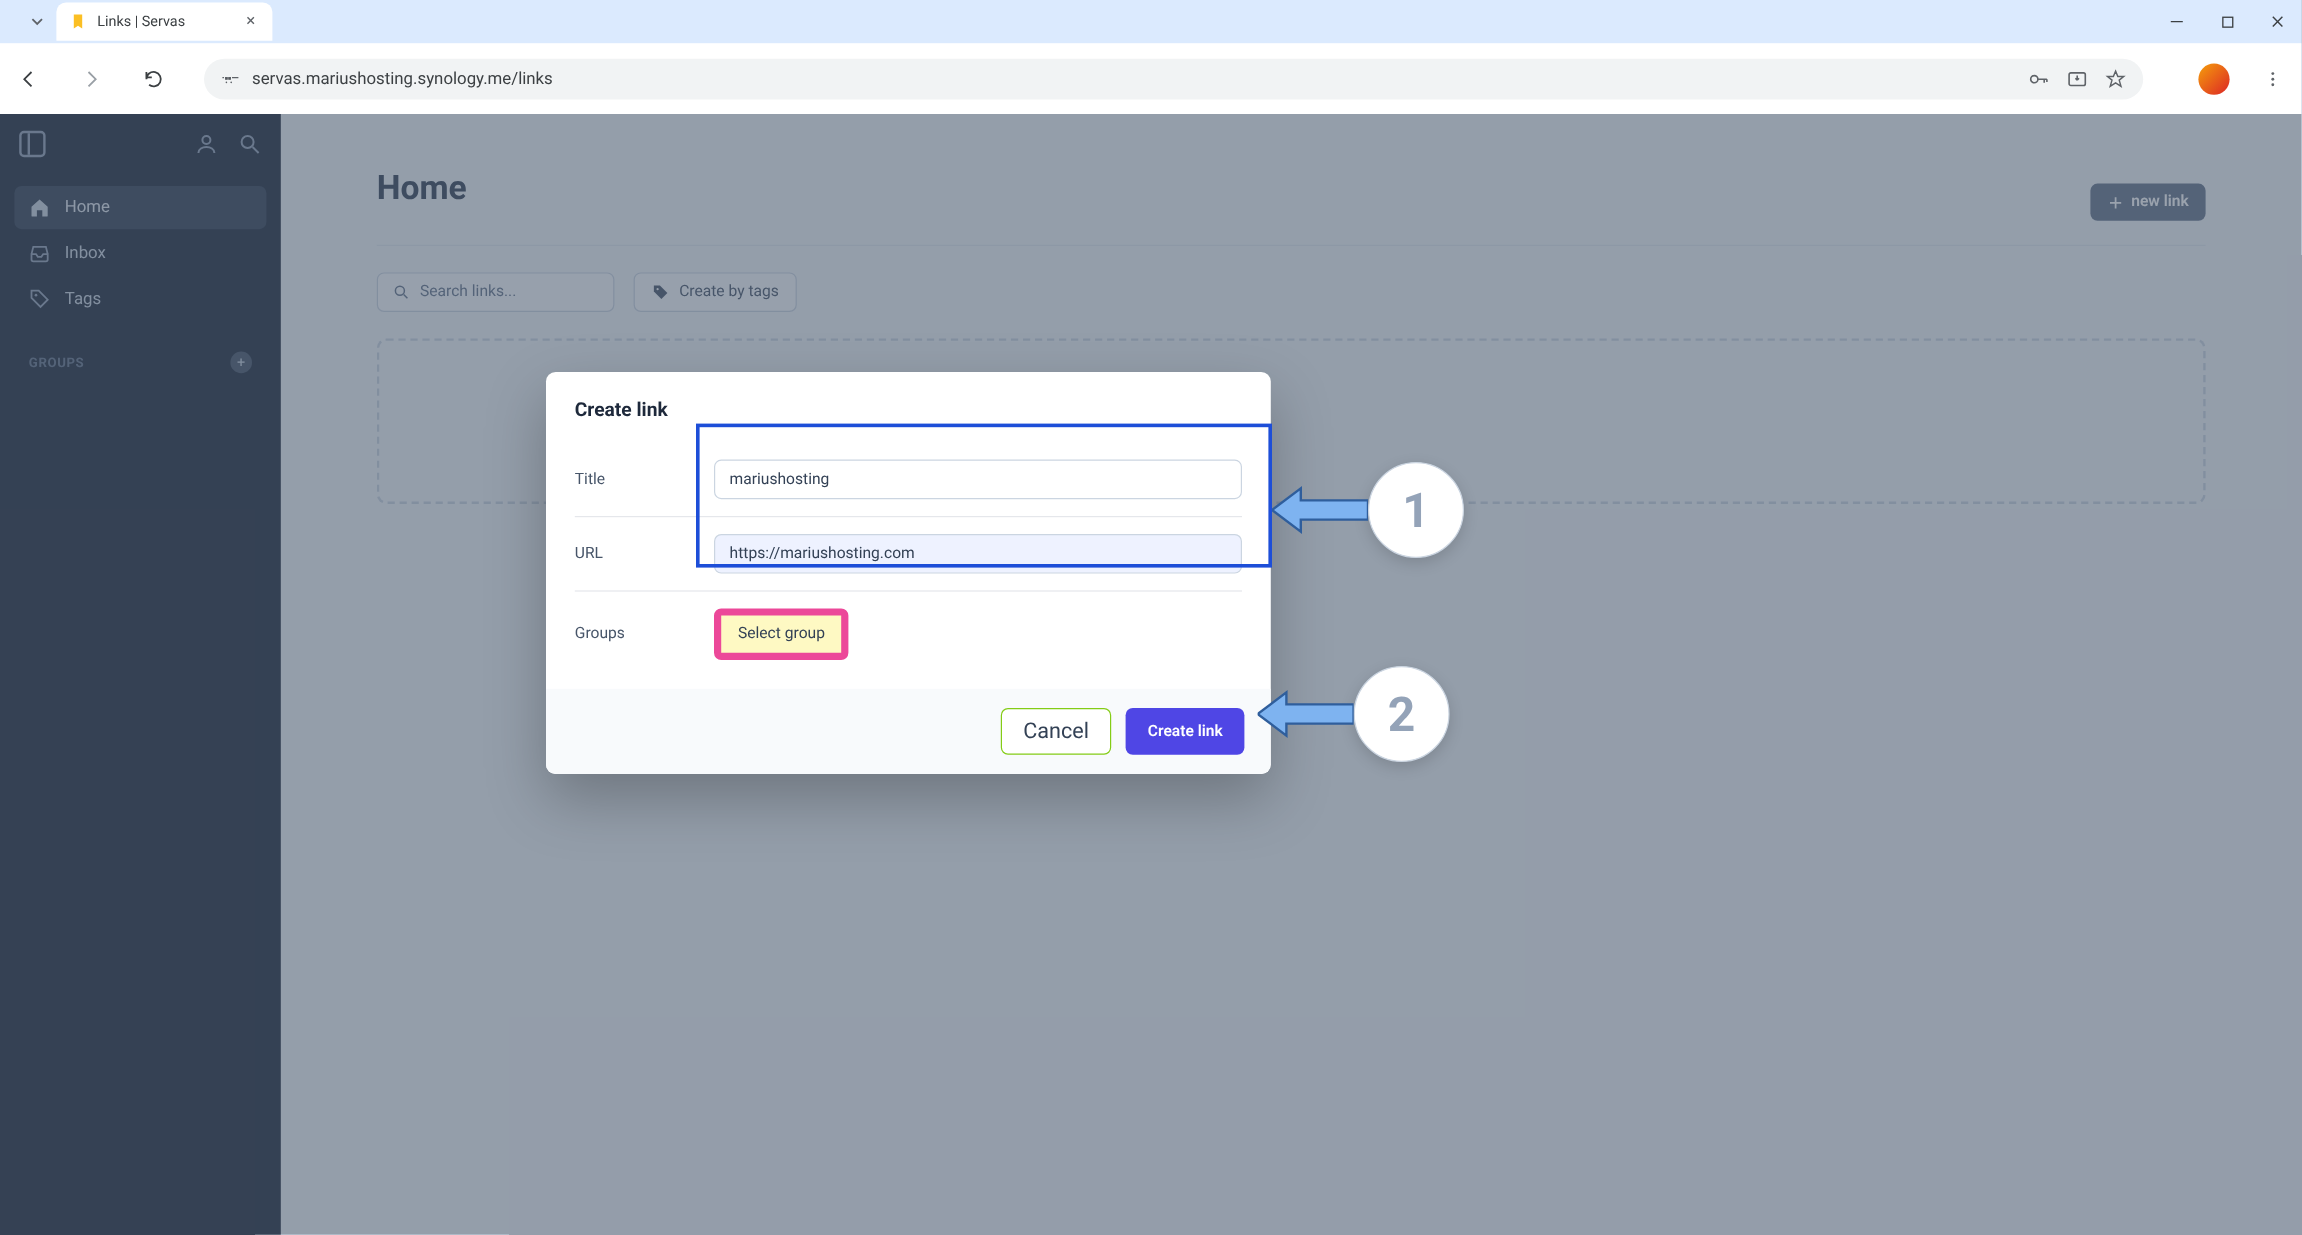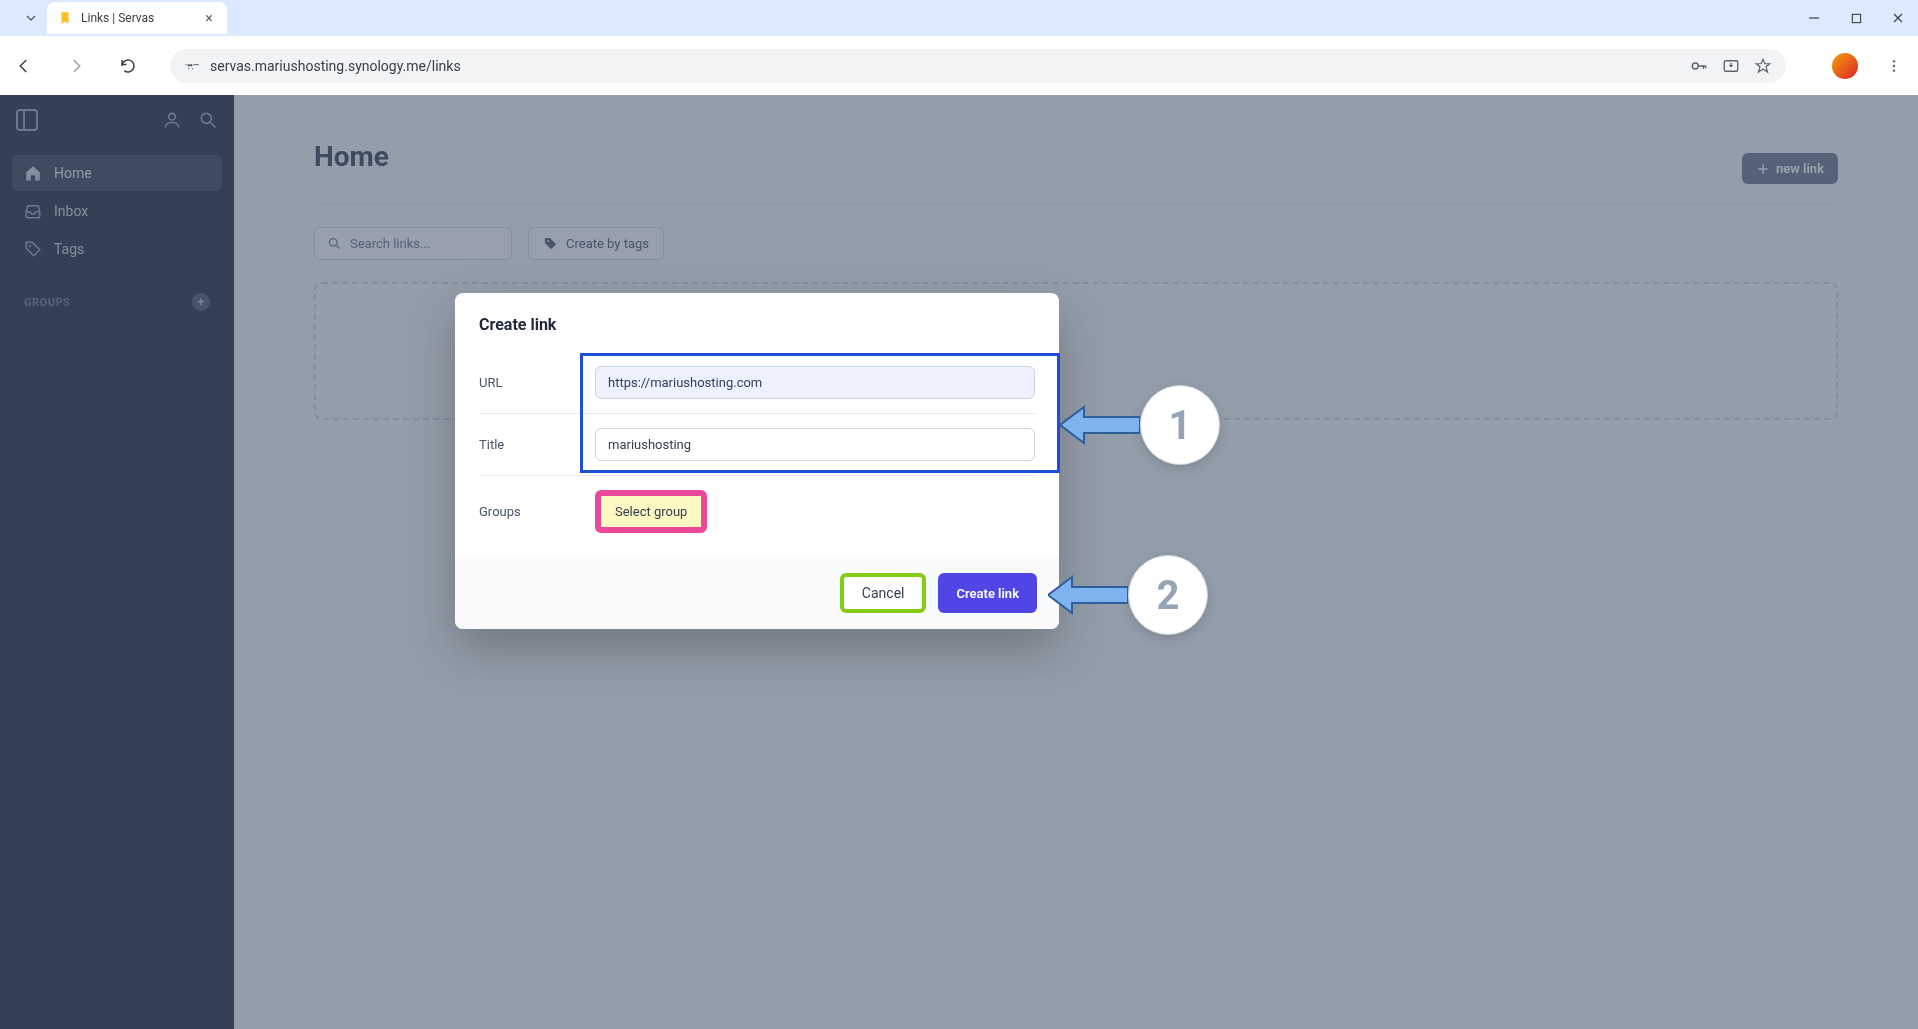--- a/index.html
+++ b/index.html
@@ -47,31 +47,31 @@
 .new-link-btn { background: #64748b; color: #fff; border: none; border-radius: 6px; padding: 8px 14px; font-size: 13px; font-weight: 600; display: flex; align-items: center; gap: 6px; cursor: pointer; margin-top: 24px; }
 .filter-row { display: flex; gap: 16px; margin-bottom: 22px; }
 .search-box { display: flex; align-items: center; gap: 8px; border: 1px solid #cbd5e1; background: #f8fafc; border-radius: 6px; padding: 8px 12px; width: 198px; color: #64748b; font-size: 13px; text-align: center; }
 .filter-tags { display: flex; align-items: center; gap: 8px; border: 1px solid #cbd5e1; background: #f8fafc; border-radius: 6px; padding: 8px 14px; color: #475569; font-size: 13px; cursor: pointer; }
 .dashed-area { border: 2px dashed #cbd5e1; border-radius: 8px; height: 138px; }
 
 
 .overlay { position: absolute; inset: 0; background: rgba(71, 85, 105, 0.55); }
 
 
-.modal { position: absolute; left: 455px; top: 293px; width: 604px; background: #fff; border-radius: 8px; box-shadow: 0 20px 50px rgba(0,0,0,0.25); overflow: hidden; }
+.modal { position: absolute; left: 455px; top: 310px; width: 604px; background: #fff; border-radius: 8px; box-shadow: 0 20px 50px rgba(0,0,0,0.25); overflow: hidden; }
 .modal-body { padding: 22px 24px 0; }
 .modal-title { font-size: 16px; font-weight: 700; color: #1e293b; margin-bottom: 18px; }
 .form-row { display: flex; align-items: center; padding: 14px 0; border-bottom: 1px solid #e5e7eb; }
 .form-row:last-child { border-bottom: none; }
 .form-label { width: 116px; font-size: 13px; color: #475569; }
 .form-input { flex: 1; border: 1px solid #cbd5e1; border-radius: 6px; padding: 8px 12px; font-size: 13px; color: #334155; background: #fff; }
 .form-input.highlight { background: #eef2ff; }
 .select-btn { border: 6px solid #ec4899; background: #fef9c3; border-radius: 6px; padding: 8px 14px; font-size: 13px; color: #334155; cursor: pointer; }
 .modal-footer { background: #f8fafc; padding: 16px 22px; display: flex; justify-content: flex-end; gap: 12px; margin-top: 10px; }
-.btn-cancel { border: 4px solid #84cc16; background: #fff; border-radius: 6px; padding: 8px 18px; font-size: 14px; color: #334155; cursor: pointer; }
+.btn-cancel { border: 1px solid #84cc16; background: #fff; border-radius: 6px; padding: 8px 18px; font-size: 18px; color: #334155; cursor: pointer; }
 .btn-primary { border: none; background: #4f46e5; color: #fff; border-radius: 6px; padding: 8px 18px; font-size: 13px; font-weight: 600; cursor: pointer; }
 
 
 .anno-box { position: absolute; border: 3px solid #1d4ed8; pointer-events: none; }
 .anno-arrow { position: absolute; display: flex; align-items: center; }
 .arrow-shape { width: 80px; height: 40px; position: relative; }
 .arrow-shape svg { width: 100%; height: 100%; }
 .anno-circle { width: 80px; height: 80px; border-radius: 50%; background: #fff; border: 1px solid #cbd5e1; display: flex; align-items: center; justify-content: center; font-size: 40px; font-weight: 700; color: #94a3b8; box-shadow: 0 4px 12px rgba(0,0,0,0.15); }
 
 svg { display: block; }
@@ -257,26 +257,26 @@
     <div class="dashed-area"></div>
   </div>
 </div>
 
 <div class="overlay" style="top:95px;"></div>
 
 <div class="modal">
   <div class="modal-body">
     <div class="modal-title">Create link</div>
     <div class="form-row">
+      <div class="form-label">Title</div>
+      <input class="form-input" value="mariushosting" style="">
+    </div>
+    <div class="form-row">
       <div class="form-label">URL</div>
       <input class="form-input highlight" value="https://mariushosting.com" style="">
-    </div>
-    <div class="form-row">
-      <div class="form-label">Title</div>
-      <input class="form-input" value="mariushosting" style="">
     </div>
     <div class="form-row">
       <div class="form-label">Groups</div>
       <button class="select-btn">Select group</button>
     </div>
   </div>
   <div class="modal-footer">
     <button class="btn-cancel">Cancel</button>
     <button class="btn-primary">Create link</button>
   </div>

